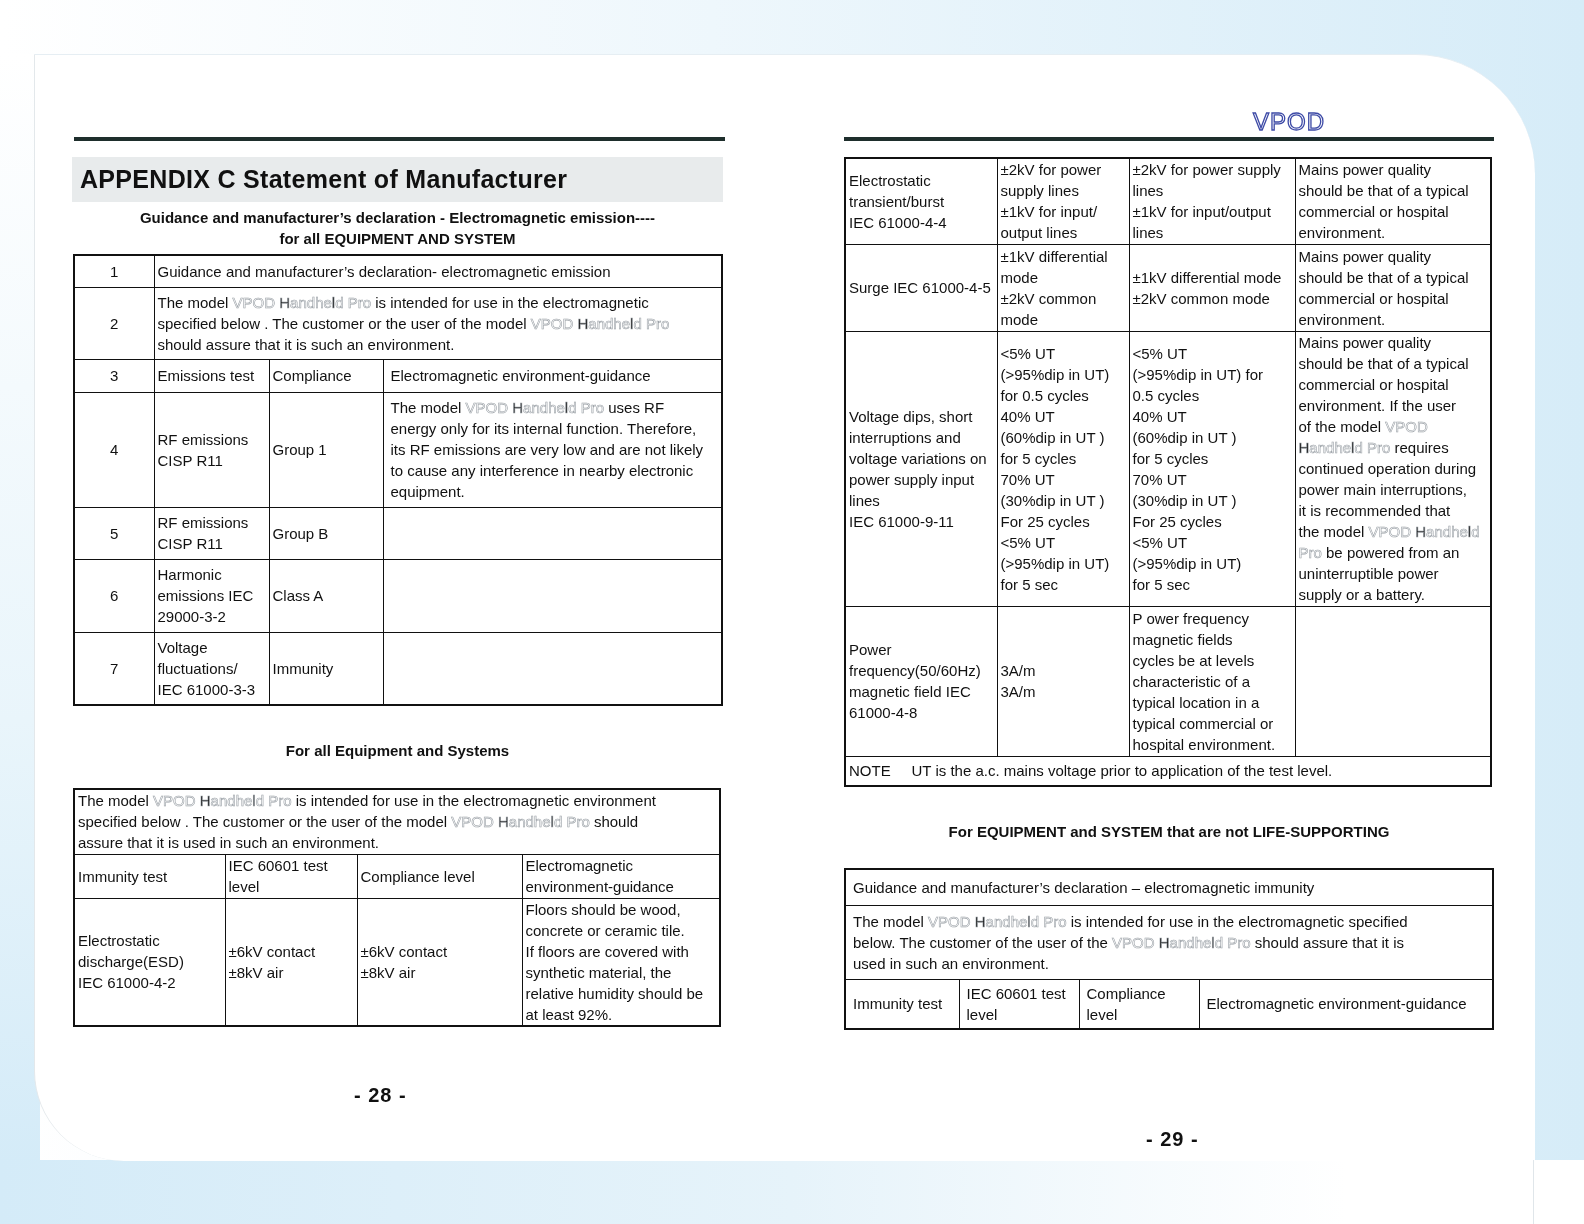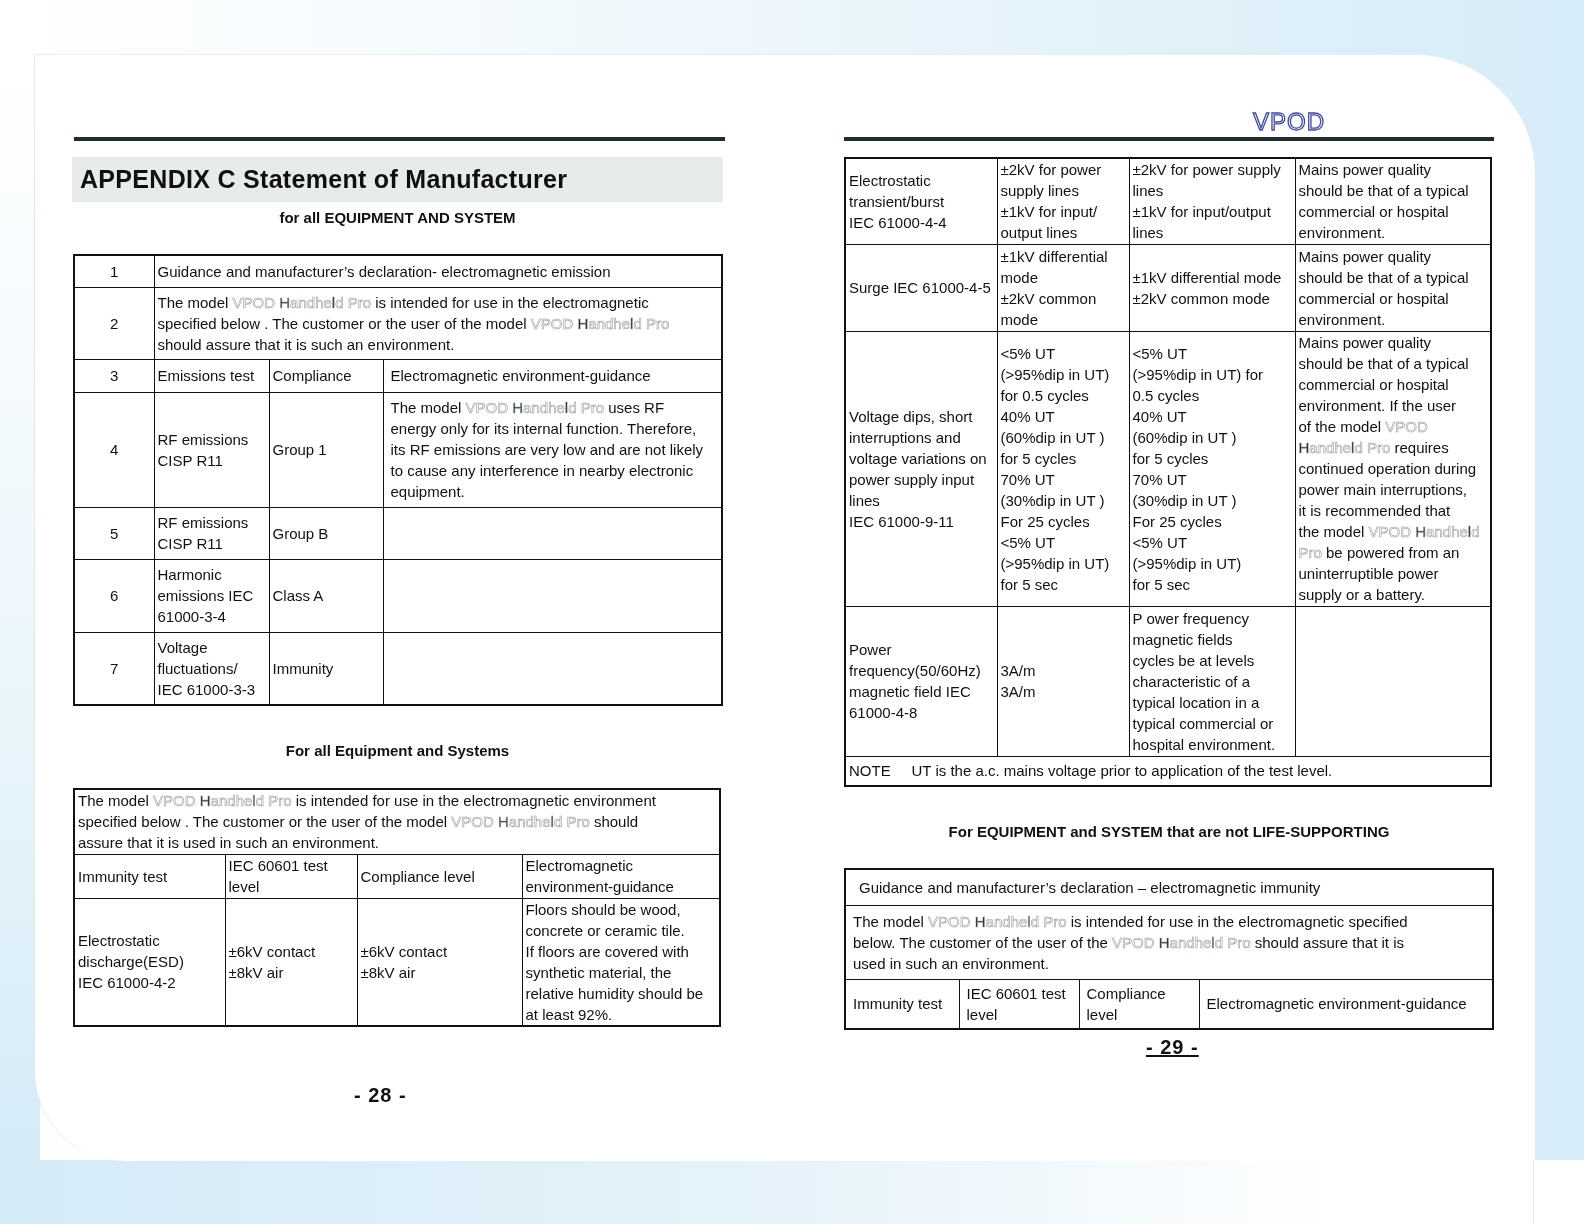--- a/index.html
+++ b/index.html
@@ -67,20 +67,21 @@
 <div class="bg-left"></div>
 <div class="bg-bottom"></div>
 <div class="sheet"></div>
 <div class="sheet-right-edge"></div>
 
 <div class="rule" style="left:74px; top:137px; width:651px;"></div>
 <div class="appendix-bar"></div>
 <div class="appendix-title">APPENDIX C Statement of Manufacturer</div>
 
 <div class="caption" style="left:72px; top:207px; width:651px;">
+  <div>Guidance and manufacturer’s declaration - Electromagnetic emission----</div>
   <div>for all EQUIPMENT AND SYSTEM</div>
 </div>
 
 <table class="doc" style="left:73px; top:254px; width:650px;">
   <colgroup>
       <col style="width:80px">
       <col style="width:115px">
       <col style="width:114px">
       <col>
     </colgroup>
@@ -116,21 +117,21 @@
     <td class="center">5</td>
     <td>RF emissions
 CISP R11</td>
     <td>Group B</td>
     <td></td>
   </tr>
   <tr style="height:73px">
     <td class="center">6</td>
     <td>Harmonic
 emissions IEC
-61000-3-4</td>
+29000-3-2</td>
     <td>Class A</td>
     <td></td>
   </tr>
   <tr style="height:73px">
     <td class="center">7</td>
     <td>Voltage
 fluctuations/
 IEC 61000-3-3</td>
     <td>Immunity</td>
     <td></td>
@@ -295,31 +296,31 @@
 
 <table class="doc" style="left:844px; top:868px; width:650px;">
   <colgroup>
       <col style="width:114px">
       <col style="width:120px">
       <col style="width:120px">
       <col>
     </colgroup>
   <tbody>
       <tr style="height:36px">
-    <td colspan="4" style="padding-left:13px">Guidance and manufacturer’s declaration – electromagnetic immunity</td>
+    <td colspan="4" style="padding-left:7px">Guidance and manufacturer’s declaration – electromagnetic immunity</td>
   </tr>
   <tr style="height:74px">
     <td colspan="4" style="padding-left:7px"><span style="white-space: pre-line;">The model </span><span class="brand" style="white-space: pre-line;"><span style="white-space: pre-line;">V</span><span style="white-space: pre-line;">P</span><span style="white-space: pre-line;">O</span><span style="white-space: pre-line;">D</span><span style="white-space: pre-line;"> </span><span class="brand-h" style="white-space: pre-line;">H</span><span style="white-space: pre-line;">a</span><span style="white-space: pre-line;">n</span><span style="white-space: pre-line;">d</span><span style="white-space: pre-line;">h</span><span style="white-space: pre-line;">e</span><span class="brand-h" style="white-space: pre-line;">l</span><span style="white-space: pre-line;">d</span><span style="white-space: pre-line;"> </span><span style="white-space: pre-line;">P</span><span style="white-space: pre-line;">r</span><span style="white-space: pre-line;">o</span></span><span style="white-space: pre-line;"> is intended for use in the electromagnetic specified
 below. The customer of the user of the </span><span class="brand" style="white-space: pre-line;"><span style="white-space: pre-line;">V</span><span style="white-space: pre-line;">P</span><span style="white-space: pre-line;">O</span><span style="white-space: pre-line;">D</span><span style="white-space: pre-line;"> </span><span class="brand-h" style="white-space: pre-line;">H</span><span style="white-space: pre-line;">a</span><span style="white-space: pre-line;">n</span><span style="white-space: pre-line;">d</span><span style="white-space: pre-line;">h</span><span style="white-space: pre-line;">e</span><span class="brand-h" style="white-space: pre-line;">l</span><span style="white-space: pre-line;">d</span><span style="white-space: pre-line;"> </span><span style="white-space: pre-line;">P</span><span style="white-space: pre-line;">r</span><span style="white-space: pre-line;">o</span></span><span style="white-space: pre-line;"> should assure that it is
 used in such an environment.</span></td>
   </tr>
   <tr style="height:50px">
     <td style="padding-left:7px">Immunity test</td>
     <td style="padding-left:7px">IEC 60601 test
 level</td>
     <td style="padding-left:7px">Compliance
 level</td>
     <td style="padding-left:7px">Electromagnetic environment-guidance</td>
   </tr>
 </tbody>
   </table>
 
-<div class="page-num" style="left:1146px; top:1036px;text-decoration:underline;">- 29 -</div>
+<div class="page-num" style="left:1146px; top:1128px;">- 29 -</div>
 
 </body></html>

